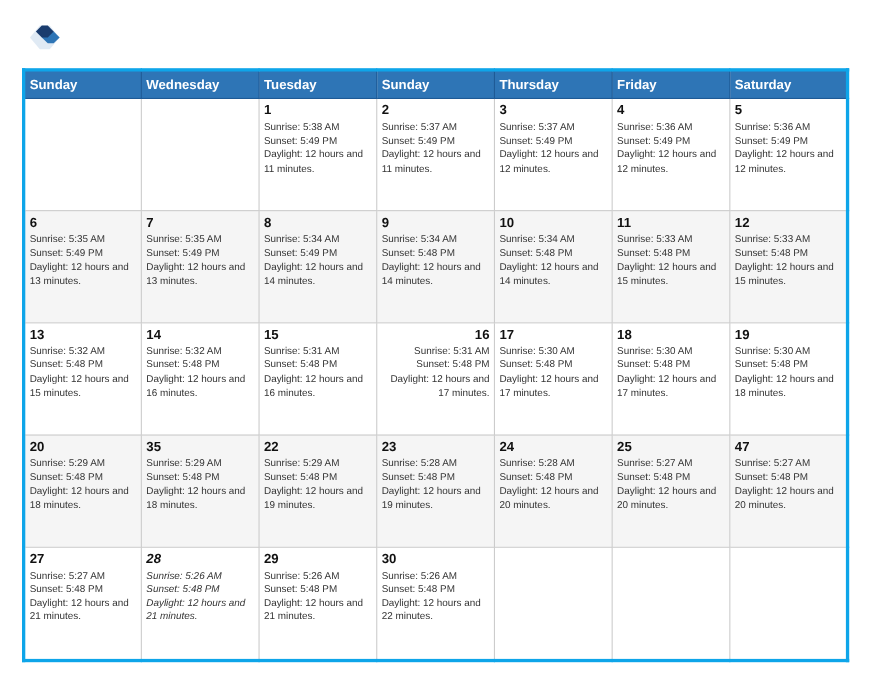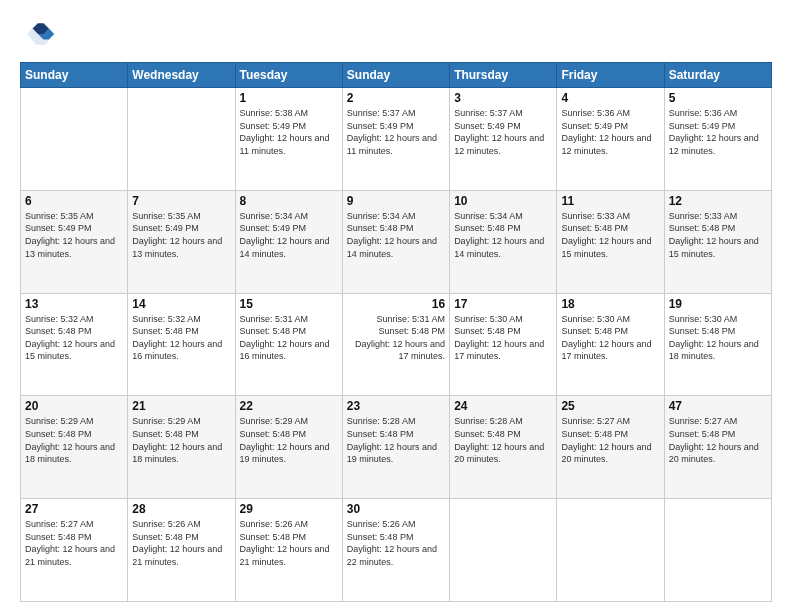--- a/index.html
+++ b/index.html
@@ -39,21 +39,21 @@
       font-size: 32px;
       font-weight: bold;
       color: #1a1a1a;
     }
     .location {
       font-size: 14px;
       color: #444;
     }
     .calendar {
       flex: 1;
-      border: 1px solid #0ea5e9;
+      border: 3px solid #0ea5e9;
       border-collapse: collapse;
       width: 100%;
       table-layout: fixed;
     }
     .calendar th {
       background: #2e75b6;
       color: white;
       font-size: 12px;
       font-weight: bold;
       padding: 5px 4px;
@@ -252,21 +252,21 @@
           </td>
         </tr>
         <tr>
           <td style="background: rgb(245, 245, 245);">
             <span class="day-number">20</span>
             <div class="day-info" style="white-space: pre-line;">Sunrise: 5:29 AM
 Sunset: 5:48 PM
 Daylight: 12 hours and 18 minutes.</div>
           </td>
           <td style="background: rgb(245, 245, 245);">
-            <span class="day-number">21</span>
+            <span class="day-number">35</span>
             <div class="day-info" style="white-space: pre-line;">Sunrise: 5:29 AM
 Sunset: 5:48 PM
 Daylight: 12 hours and 18 minutes.</div>
           </td>
           <td style="background: rgb(245, 245, 245);">
             <span class="day-number">22</span>
             <div class="day-info" style="white-space: pre-line;">Sunrise: 5:29 AM
 Sunset: 5:48 PM
 Daylight: 12 hours and 19 minutes.</div>
           </td>
@@ -295,21 +295,21 @@
 Daylight: 12 hours and 20 minutes.</div>
           </td>
         </tr>
         <tr>
           <td style="background: rgb(255, 255, 255);">
             <span class="day-number">27</span>
             <div class="day-info" style="white-space: pre-line;">Sunrise: 5:27 AM
 Sunset: 5:48 PM
 Daylight: 12 hours and 21 minutes.</div>
           </td>
-          <td style="background: rgb(255, 255, 255);">
+          <td style="background: rgb(255, 255, 255); font-style: italic;">
             <span class="day-number">28</span>
             <div class="day-info" style="white-space: pre-line;">Sunrise: 5:26 AM
 Sunset: 5:48 PM
 Daylight: 12 hours and 21 minutes.</div>
           </td>
           <td style="background: rgb(255, 255, 255);">
             <span class="day-number">29</span>
             <div class="day-info" style="white-space: pre-line;">Sunrise: 5:26 AM
 Sunset: 5:48 PM
 Daylight: 12 hours and 21 minutes.</div>

